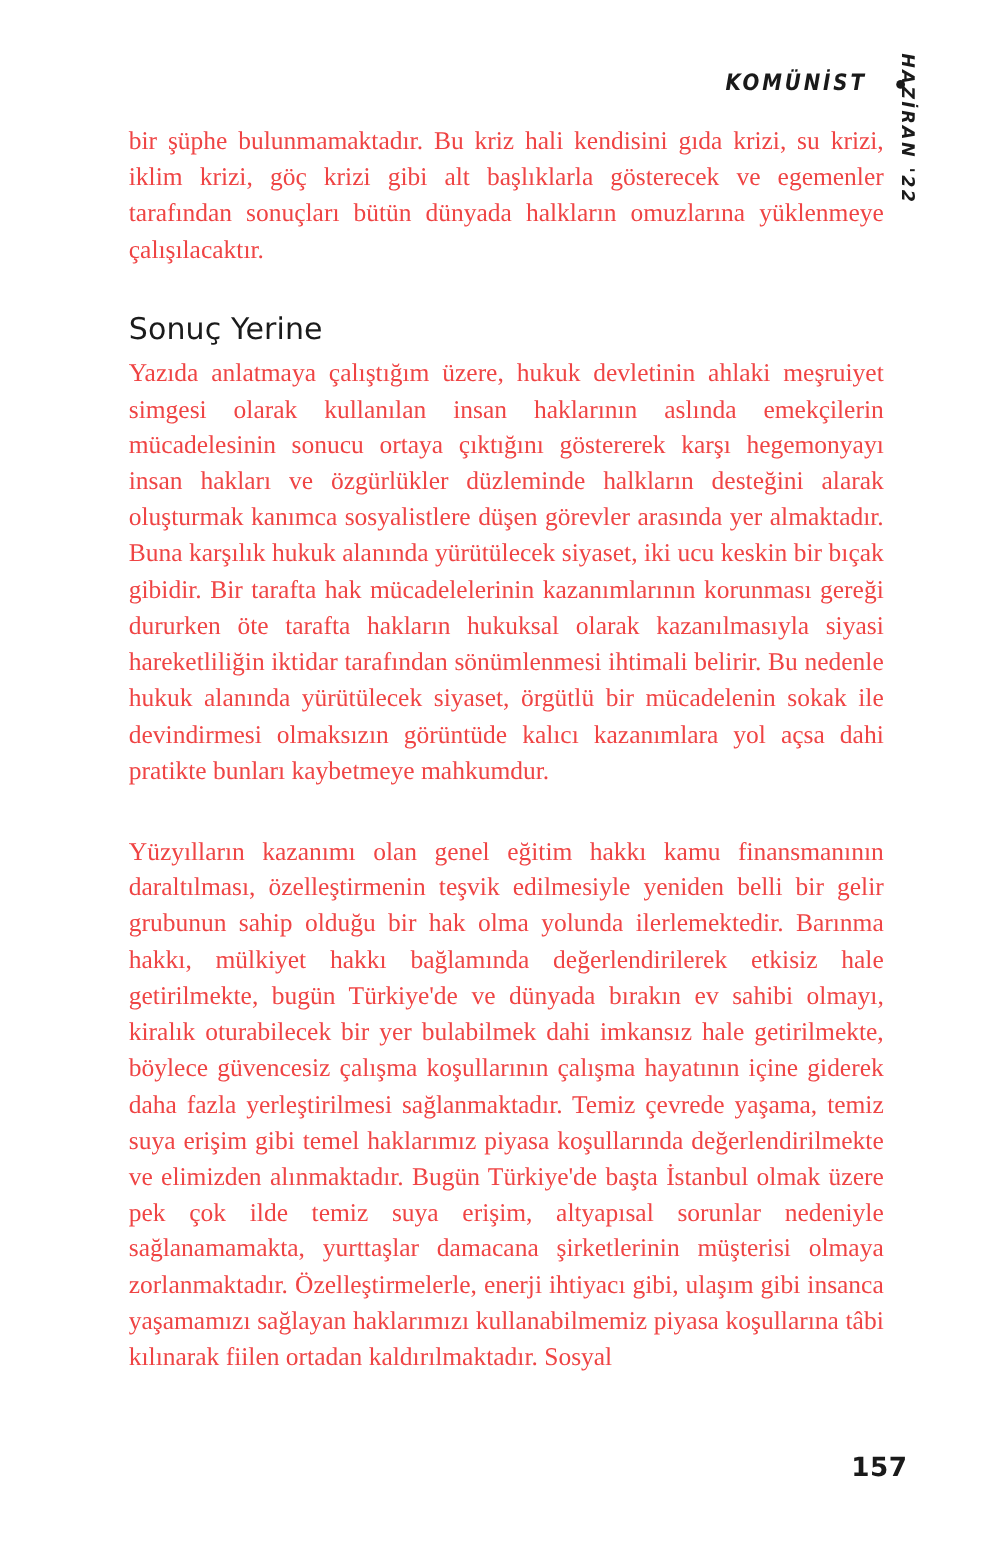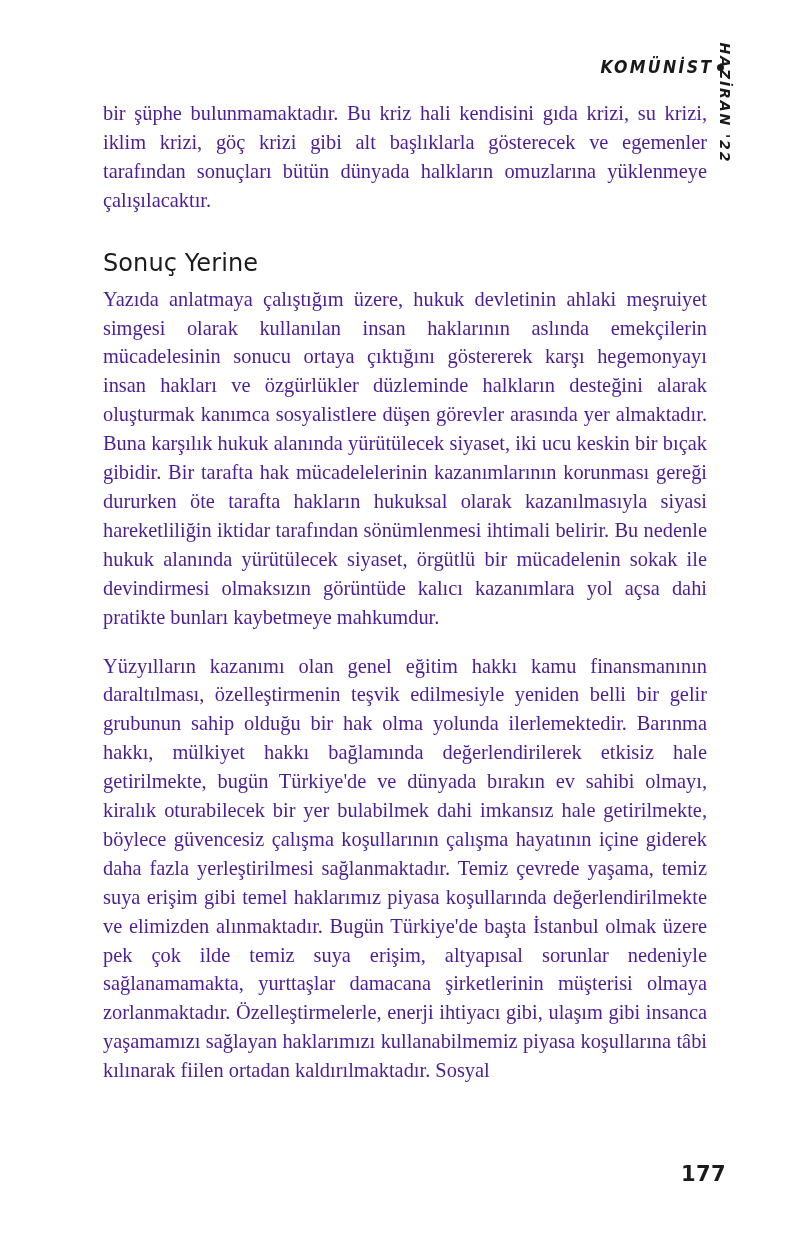--- a/index.html
+++ b/index.html
@@ -17,21 +17,21 @@
     box-sizing: border-box;
   }
 
   
   .running-head {
     position: absolute;
     top: 56px;
     right: 74px;
     display: flex;
     align-items: center;
-    gap: 4px;
+    gap: 24px;
     white-space: nowrap;
   }
 
   .running-head-title {
     font-family: "DejaVu Sans", sans-serif;
     font-style: italic;
     font-weight: 700;
     font-size: 18px;
     letter-spacing: 2.6px;
     color: #1a1a1a;
@@ -77,29 +77,29 @@
     position: absolute;
     left: 103px;
     top: 99px;
     width: 604px;
   }
 
   .body-paragraph {
     font-family: "Liberation Serif", "DejaVu Serif", serif;
     font-size: 20.4px;
     line-height: 28.9px;
-    color: #4c1d95;
+    color: #ef4444;
     text-align: justify;
     text-justify: inter-word;
     margin: 0;
     hyphens: manual;
   }
 
   .body-paragraph + .body-paragraph {
-    margin-top: 20px;
+    margin-top: 36px;
   }
 
   .section-heading {
     font-family: "DejaVu Sans", "Liberation Sans", sans-serif;
     font-weight: 400;
     font-size: 24px;
     line-height: 30px;
     color: #1b1b1b;
     margin: 33px 0 7px 0;
     letter-spacing: 0.1px;
@@ -140,15 +140,15 @@
     <p class="body-paragraph">bir şüphe bulunmamaktadır. Bu kriz hali kendisini gıda krizi, su krizi, iklim krizi, göç krizi gibi alt başlıklarla gösterecek ve egemenler tarafından sonuçları bütün dünyada halkların omuzlarına yüklenmeye çalışılacaktır.</p>
 
     <h2 class="section-heading">Sonuç Yerine</h2>
 
     <p class="body-paragraph">Yazıda anlatmaya çalıştığım üzere, hukuk devletinin ahlaki meşruiyet simgesi olarak kullanılan insan haklarının aslında emekçilerin mücadelesinin sonucu ortaya çıktığını göstererek karşı hegemonyayı insan hakları ve özgürlükler düzleminde halkların desteğini alarak oluşturmak kanımca sosyalistlere düşen görevler arasında yer almaktadır. Buna karşılık hukuk alanında yürütülecek siyaset, iki ucu keskin bir bıçak gibidir. Bir tarafta hak mücadelelerinin kazanımlarının korunması gereği dururken öte tarafta hakların hukuksal olarak kazanılmasıyla siyasi hareketliliğin iktidar tarafından sönümlenmesi ihtimali belirir. Bu nedenle hukuk alanında yürütülecek siyaset, örgütlü bir mücadelenin sokak ile devindirmesi olmaksızın görüntüde kalıcı kazanımlara yol açsa dahi pratikte bunları kaybetmeye mahkumdur.</p>
 
     <p class="body-paragraph">Yüzyılların kazanımı olan genel eğitim hakkı kamu finansmanının daraltılması, özelleştirmenin teşvik edilmesiyle yeniden belli bir gelir grubunun sahip olduğu bir hak olma yolunda ilerlemektedir. Barınma hakkı, mülkiyet hakkı bağlamında değerlendirilerek etkisiz hale getirilmekte, bugün Türkiye'de ve dünyada bırakın ev sahibi olmayı, kiralık oturabilecek bir yer bulabilmek dahi imkansız hale getirilmekte, böylece güvencesiz çalışma koşullarının çalışma hayatının içine giderek daha fazla yerleştirilmesi sağlanmaktadır. Temiz çevrede yaşama, temiz suya erişim gibi temel haklarımız piyasa koşullarında değerlendirilmekte ve elimizden alınmaktadır. Bugün Türkiye'de başta İstanbul olmak üzere pek çok ilde temiz suya erişim, altyapısal sorunlar nedeniyle sağlanamamakta, yurttaşlar damacana şirketlerinin müşterisi olmaya zorlanmaktadır. Özelleştirmelerle, enerji ihtiyacı gibi, ulaşım gibi insanca yaşamamızı sağlayan haklarımızı kullanabilmemiz piyasa koşullarına tâbi kılınarak fiilen ortadan kaldırılmaktadır. Sosyal</p>
 
   </div>
 
-  <div class="folio">177</div>
+  <div class="folio">157</div>
 
 </div>
 
 </body></html>

